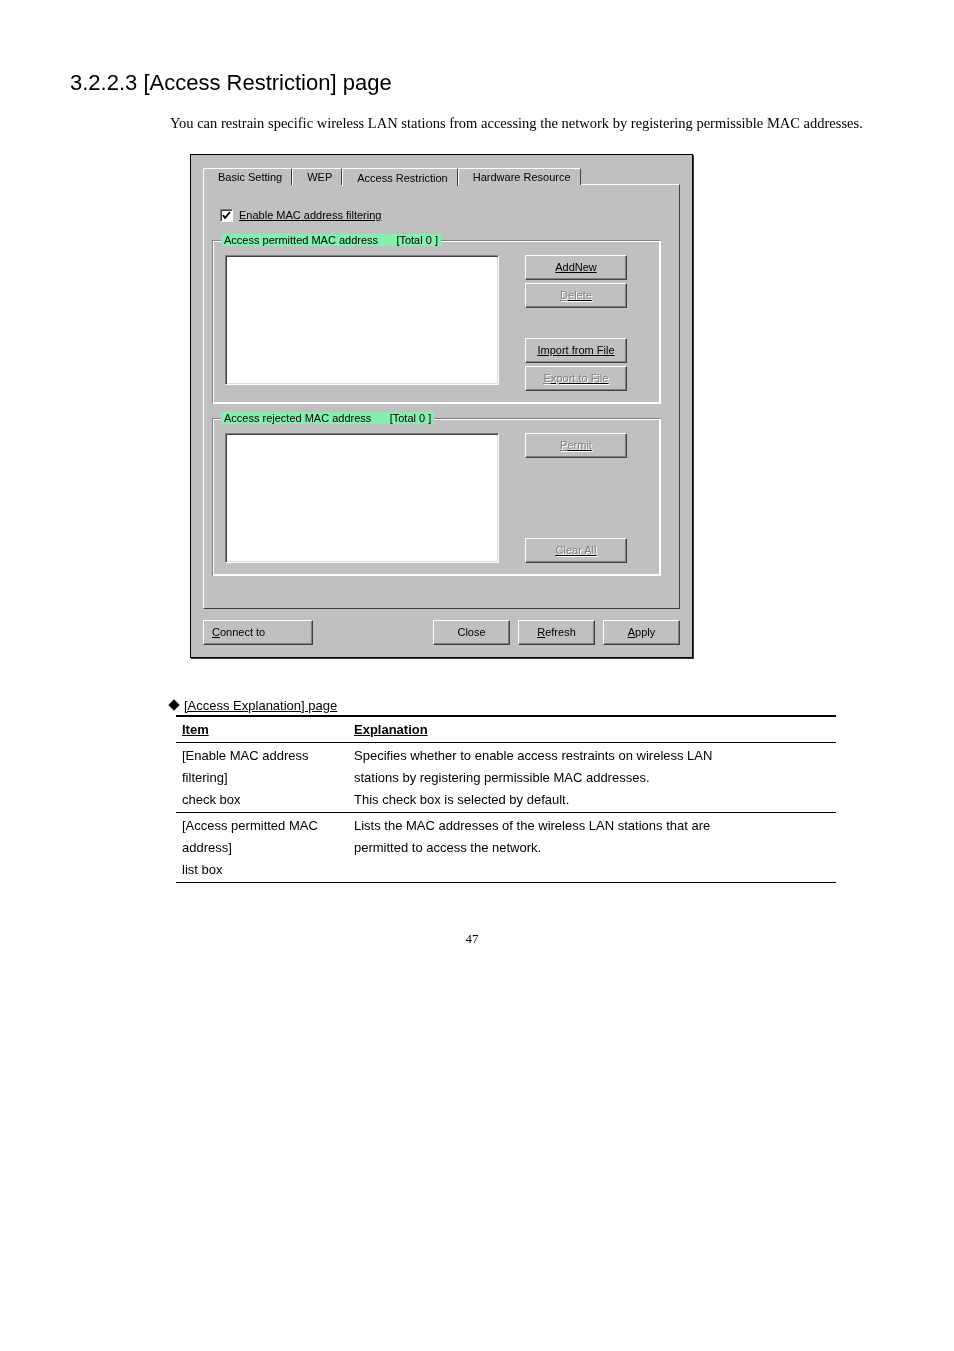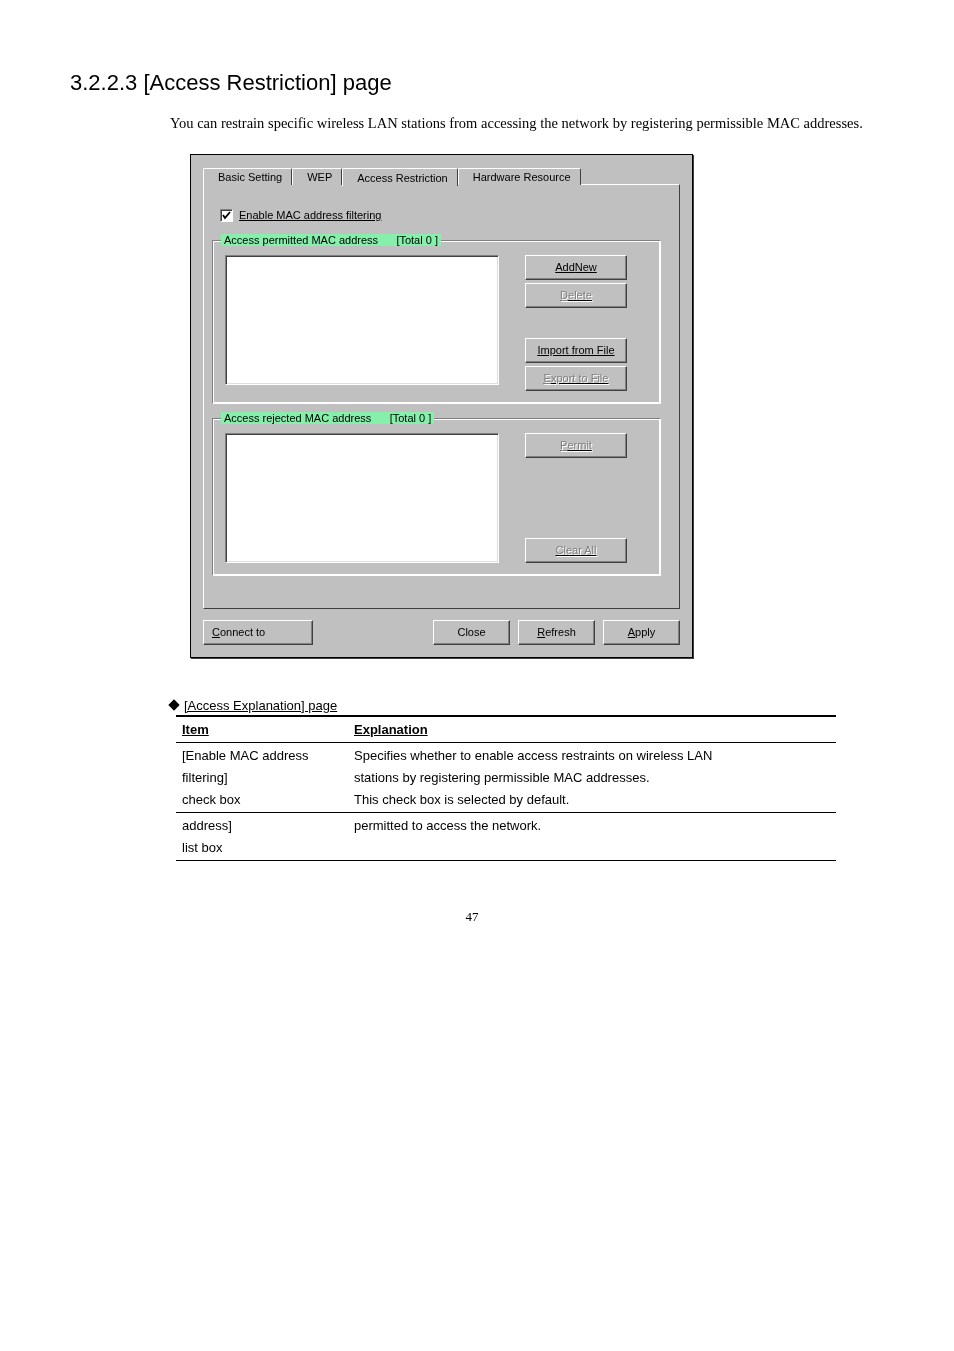--- a/index.html
+++ b/index.html
@@ -342,20 +342,24 @@
     </tr>
     <tr>
       <td class="col-item">filtering]</td>
       <td class="expl">stations by registering permissible MAC addresses.</td>
     </tr>
     <tr class="sep">
       <td class="col-item">check box</td>
       <td class="expl">This check box is selected by default.</td>
     </tr>
     <tr>
+      <td class="col-item">[Access permitted MAC</td>
+      <td class="expl">Lists the MAC addresses of the wireless LAN stations that are</td>
+    </tr>
+    <tr>
       <td class="col-item">address]</td>
       <td class="expl">permitted to access the network.</td>
     </tr>
     <tr class="sep">
       <td class="col-item">list box</td>
       <td class="expl"></td>
     </tr>
   </tbody>
 </table>
 

